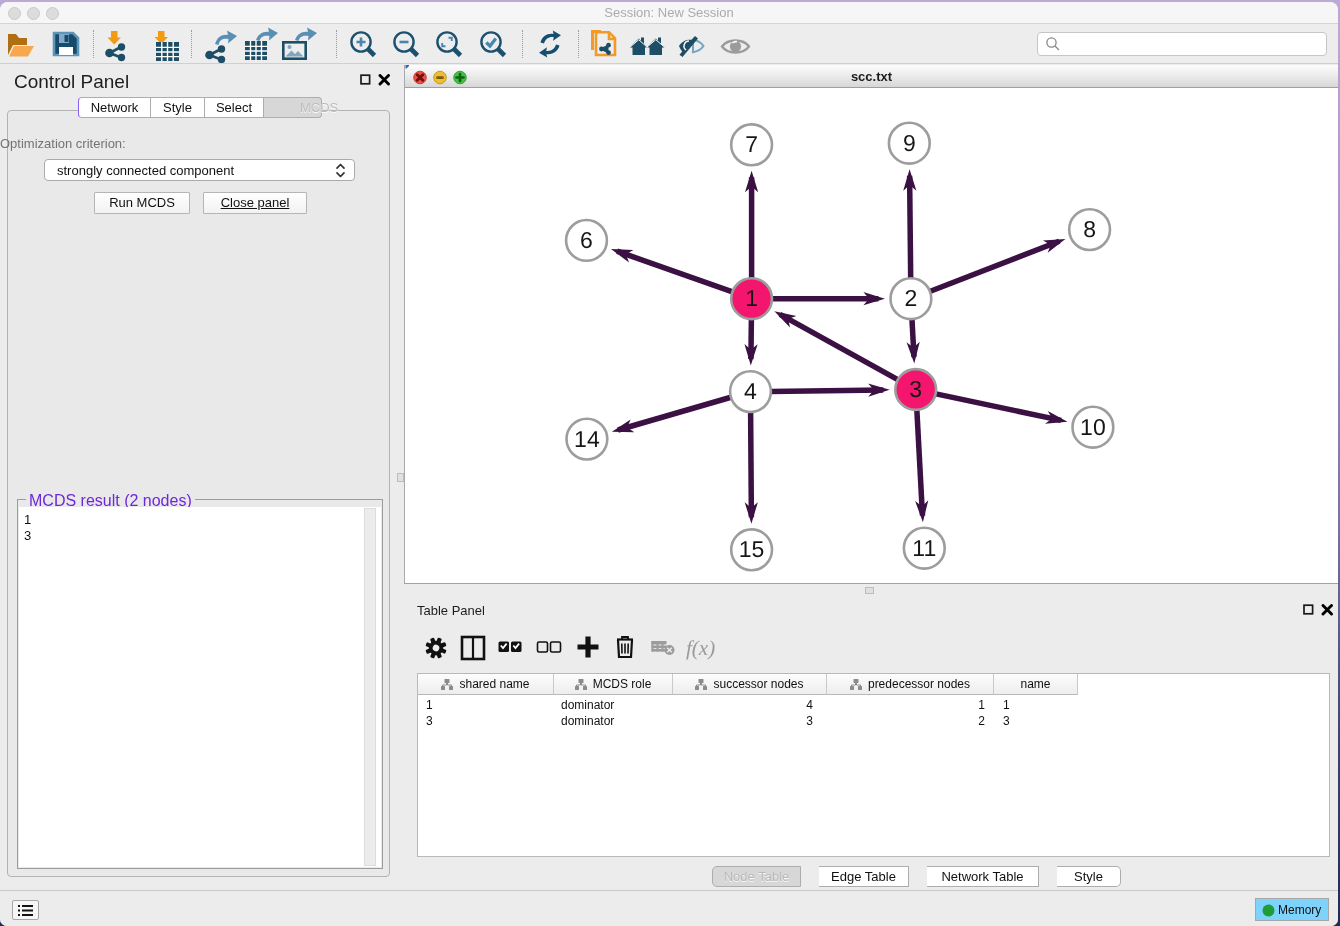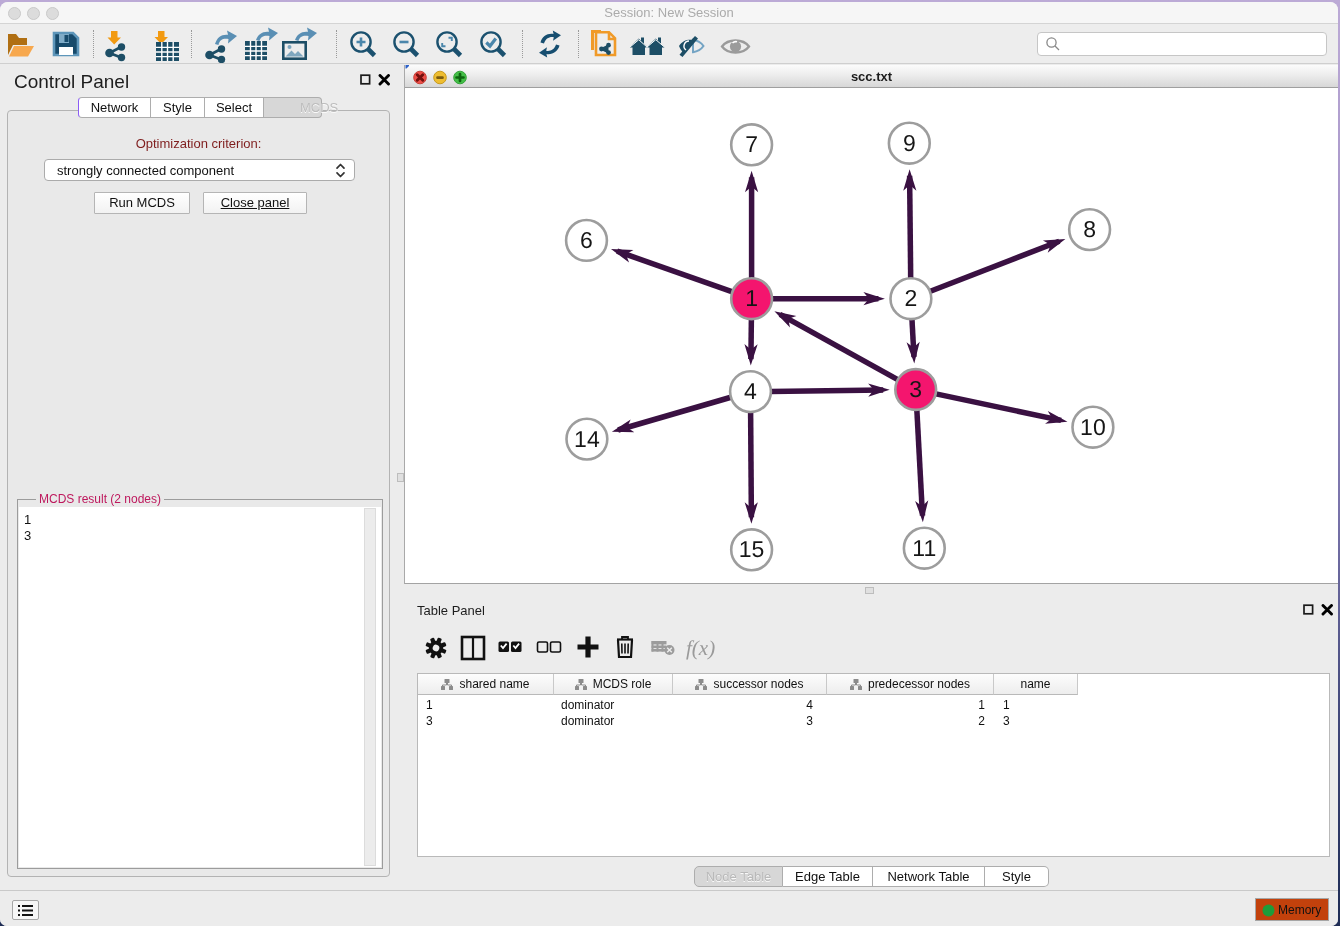--- a/index.html
+++ b/index.html
@@ -26,31 +26,31 @@
 #cpHead{position:absolute;left:0;top:62px;width:397px;height:26px;}
 #cpTitle{position:absolute;left:14px;top:7px;font-size:19px;color:#1d1d1d;}
 .tabrow{position:absolute;display:flex;}
 .tab{box-sizing:border-box;height:21px;border:1px solid #adadad;border-left:none;
   background:#fff;font-size:13px;color:#111;text-align:center;line-height:19px;}
 .tab.first{border-left:1px solid #8b5cf6;border-radius:4px 0 0 4px;}
 .tab.last{border-radius:0 4px 4px 0;}
 .tab.sel{background:#d7d7d7;color:#bdbdbd;text-shadow:0 1px 0 #fafafa;padding-left:36px;}
 #cpPanel{position:absolute;left:7px;top:108px;width:383px;height:767px;background:#e9e9e9;
   border:1px solid #b3b3b3;border-radius:4px;box-sizing:border-box;}
-#optlabel{position:absolute;left:0;top:134px;width:397px;text-align:center;font-size:13px;color:#7f1d1d;}
+#optlabel{position:absolute;left:0;top:134px;width:397px;text-align:left;font-size:13px;color:#737373;}
 #seldd{position:absolute;left:44px;top:157px;width:311px;height:22px;background:#fff;
   border:1px solid #ababab;border-radius:4px;box-sizing:border-box;}
 #seldd span{position:absolute;left:12px;top:3px;font-size:13px;color:#111;}
 .btn{position:absolute;height:22px;background:linear-gradient(#ffffff,#f2f2f2);
   border:1px solid #b5b5b5;border-radius:1px;box-sizing:border-box;
   font-size:13px;color:#111;text-align:center;line-height:20px;}
 #fieldset{position:absolute;left:17px;top:497px;width:366px;height:370px;
   border:1px solid #9c9c9c;box-sizing:border-box;}
-#fslegend{position:absolute;left:18px;top:-8px;background:#e9e9e9;padding:0 3px;
-  font-size:12px;color:#be185d;}
+#fslegend{position:absolute;left:8px;top:-8px;background:#e9e9e9;padding:0 3px;
+  font-size:16px;color:#6d28d9;}
 #fswhite{position:absolute;left:1px;top:7px;width:362px;height:360px;background:#fff;}
 #fsscroll{position:absolute;right:6px;top:8px;width:12px;height:358px;background:#ececec;border:1px solid #dcdcdc;box-sizing:border-box;}
 .fsval{position:absolute;left:6px;font-size:13px;color:#111;}
 
 #netframe{position:absolute;left:404px;top:63px;width:934px;height:521px;
   border-left:1px solid #a9a9a9;box-sizing:border-box;padding-left:28px;}
 #nettitle{position:absolute;left:0;top:0;width:100%;height:23px;
   background:linear-gradient(180deg,#fcfcfc 0%,#ebebeb 50%,#d7d7d7 100%);border-bottom:1px solid #9f9f9f;box-sizing:border-box;}
 #netname{position:absolute;top:4px;left:0;width:100%;text-align:center;font-size:13px;font-weight:bold;color:#1b1b1b;}
 #netcanvas{position:absolute;left:0;top:23px;width:934px;height:495px;background:#fff;border-bottom:1px solid #a3a3a3;}
@@ -62,30 +62,30 @@
 #tpTitle{position:absolute;left:13px;top:7px;font-size:13px;color:#1d1d1d;}
 #tblbox{position:absolute;left:417px;top:671px;width:913px;height:184px;background:#fff;
   border:1px solid #b9b9b9;box-sizing:border-box;}
 .hcell{position:absolute;top:0;height:21px;background:linear-gradient(#fdfdfd,#ededed);
   border-right:1px solid #c9c9c9;border-bottom:1px solid #b9b9b9;box-sizing:border-box;
   font-size:12px;color:#111;display:flex;align-items:center;justify-content:center;gap:6px;}
 .cell{position:absolute;font-size:12px;color:#111;}
 
 #btabs{position:absolute;top:864px;display:flex;}
 .btab{box-sizing:border-box;height:21px;border:1px solid #adadad;border-left:none;
-  background:#fff;font-size:13px;color:#111;text-align:center;line-height:19px;font-weight:500;}
+  background:#fff;font-size:13px;color:#111;text-align:center;line-height:19px;font-weight:500;margin-left:18px;}
 .btab.first{border-left:1px solid #adadad;border-radius:5px 0 0 5px;}
 .btab.last{border-radius:0 5px 5px 0;}
 .btab.sel{background:#d7d7d7;color:#b9b9b9;text-shadow:0 1px 0 #fafafa;}
 
 #statusbar{position:absolute;left:0;top:888px;width:1338px;height:36px;
   border-top:1px solid #c9c9c9;background:#ececec;}
 #listbtn{position:absolute;left:12px;top:9px;width:27px;height:20px;background:#f6f6f6;
   border:1px solid #a6a6a6;border-radius:2px;box-sizing:border-box;}
-#membtn{position:absolute;left:1255px;top:7px;width:74px;height:23px;background:#c2410c;
+#membtn{position:absolute;left:1255px;top:7px;width:74px;height:23px;background:#7dd3fc;
   border:1px solid #a6a6a6;box-sizing:border-box;font-size:12px;color:#111;}
 </style>
 </head>
 <body>
 <div id="win">
   <div id="titlebar">
     <div class="tl" style="left:8px;"></div>
     <div class="tl" style="left:27px;"></div>
     <div class="tl" style="left:46px;"></div>
     <div id="wtitle">Session: New Session</div>

